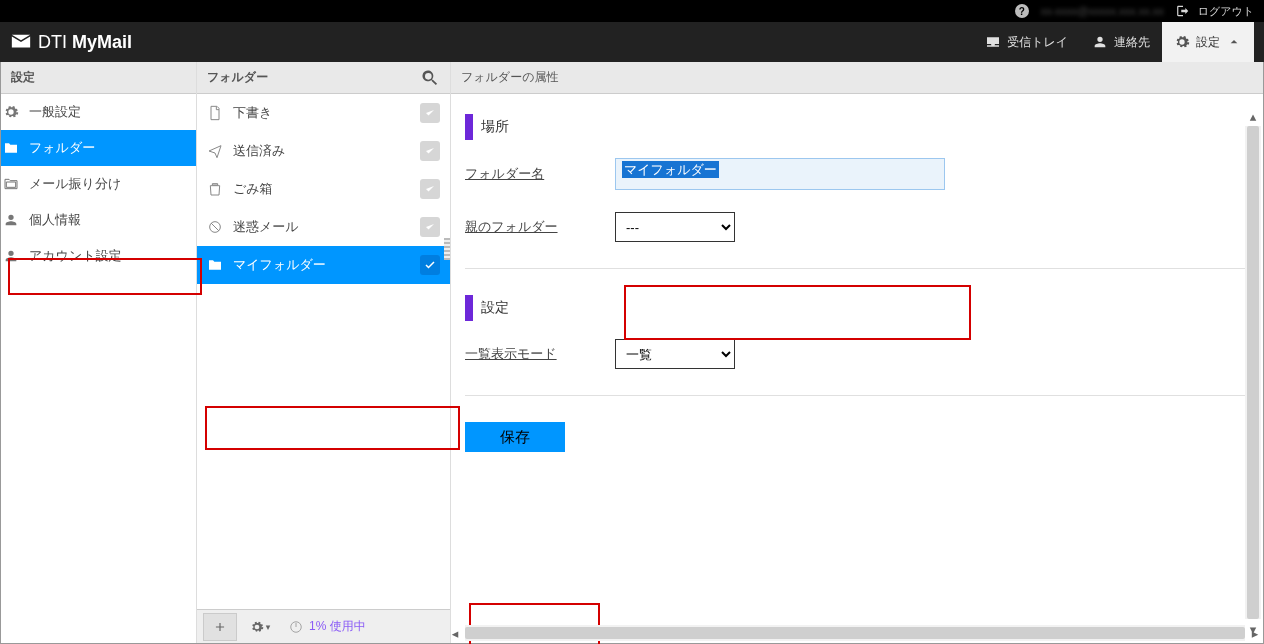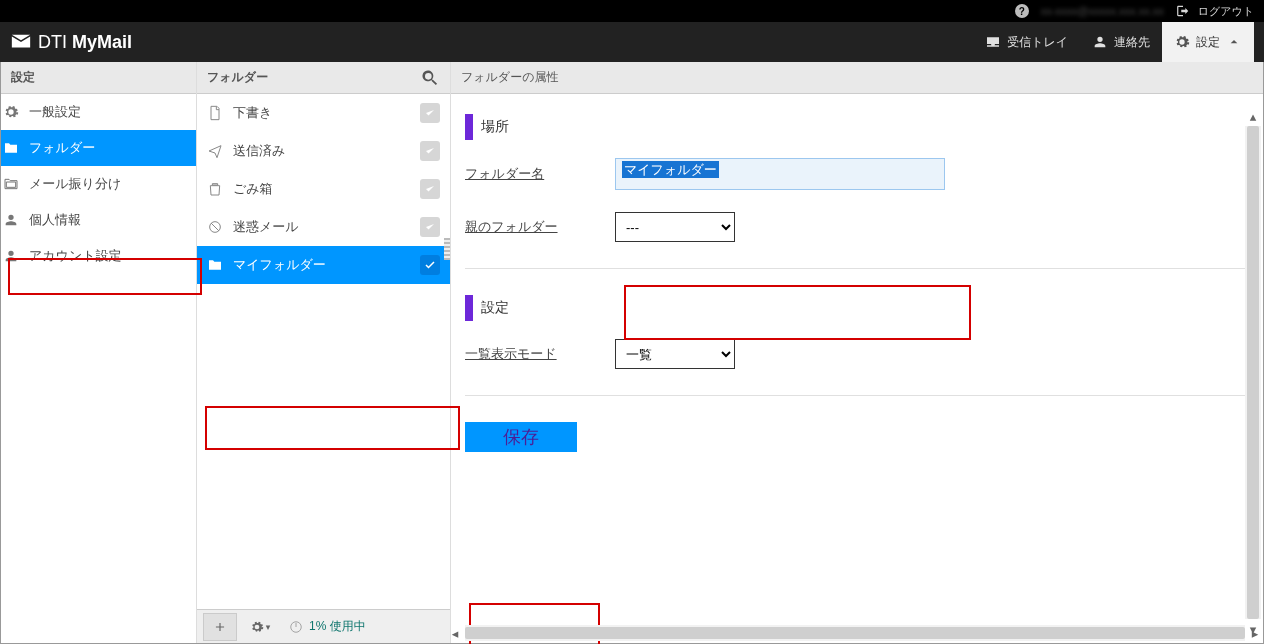--- a/index.html
+++ b/index.html
@@ -46,34 +46,34 @@
 .frow .chk{ width:20px;height:20px; border-radius:3px; background:#d6d6d6; display:flex; align-items:center; justify-content:center;}
 .frow .chk svg{ width:12px;height:12px; fill:#fff;}
 .frow.selected{ background:#0096ff;}
 .frow.selected .lbl{ color:#fff;}
 .frow.selected svg.icon{ fill:#fff;}
 .frow.selected .chk{ background:#007ee0;}
 
 .colbtm{ position:absolute; bottom:0; left:0; right:0; height:34px; background:#efefef; border-top:1px solid #ccc; display:flex; align-items:center; gap:6px; padding:0 6px;}
 .sqbtn{ width:34px; height:28px; background:#e1e1e1; border:1px solid #cbcbcb; display:flex; align-items:center; justify-content:center; cursor:pointer;}
 .sqbtn svg{ width:14px;height:14px; fill:#666;}
-.usage{ display:flex; align-items:center; gap:6px; color:#0f766e; font-size:12px; margin-left:6px;}
+.usage{ display:flex; align-items:center; gap:6px; color:#8b5cf6; font-size:12px; margin-left:6px;}
 
 
 .props-inner{ padding:0;}
 .props-inner .panel-h{ font-weight:500;}
 .section{ padding:10px 18px 0 14px;}
 .sec-title{ border-left:8px solid #6d28d9; padding:4px 8px; font-size:14px; color:#333; margin:10px 0 18px 0;}
 .formrow{ display:flex; align-items:center; margin-bottom:22px; }
 .formrow .label{ width:150px; color:#444;text-decoration:underline;}
 .tinput{ width:330px; height:32px; border:1px solid #9cc7ef; background:#eaf3fb; padding:2px 6px; font-size:13px;}
 .tinput .sel{ background:#1774d3; color:#fff; padding:1px 2px;}
 select{ height:30px; border:1px solid #333; background:#fff; padding:0 6px; font-size:13px; min-width:120px;}
 .divider{ height:1px; background:#e0e0e0; margin:26px 0;}
-.savebtn{ display:inline-block; width:112px; height:30px; background:#0096ff; color:#4c1d95; border:none; font-size:18px; cursor:pointer;}
+.savebtn{ display:inline-block; width:100px; height:30px; background:#0096ff; color:#000000; border:none; font-size:15px; cursor:pointer;}
 
 .hl{ position:absolute; border:2px solid #d40000; pointer-events:none;}
 .hl.h1{ left:7px;  top:196px; width:194px; height:37px;}
 .hl.h2{ left:204px; top:344px; width:255px; height:44px;}
 .hl.h3{ left:623px; top:223px; width:347px; height:55px;}
 .hl.h4{ left:468px; top:541px; width:131px; height:47px;}
 
 
 .vscr{ position:absolute; right:2px; top:64px; width:16px; bottom:24px; background:#f2f2f2;}
 .vscr .thumb{ position:absolute; top:0; bottom:0; left:2px; right:2px; background:#cfcfcf; border-radius:2px;}

